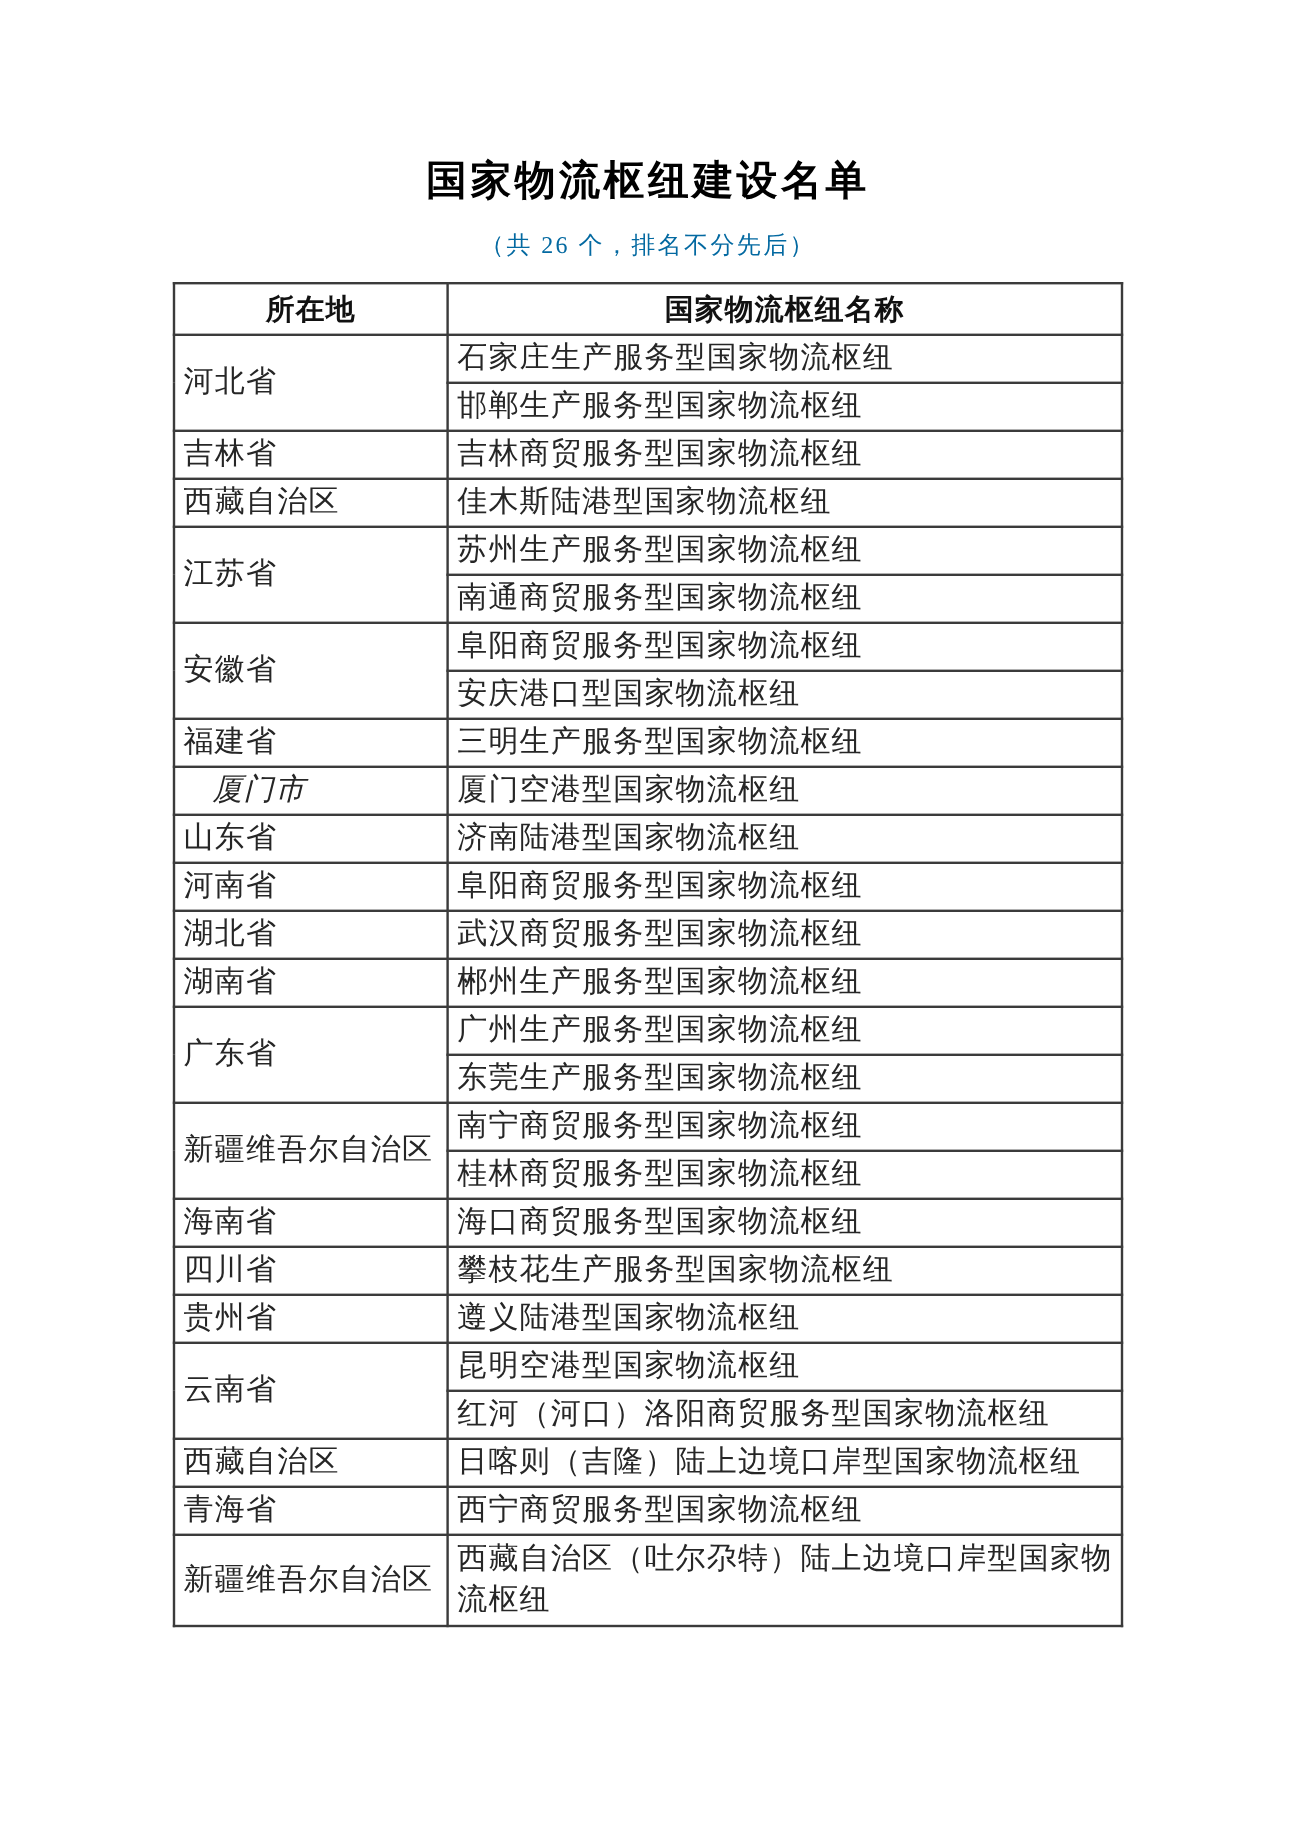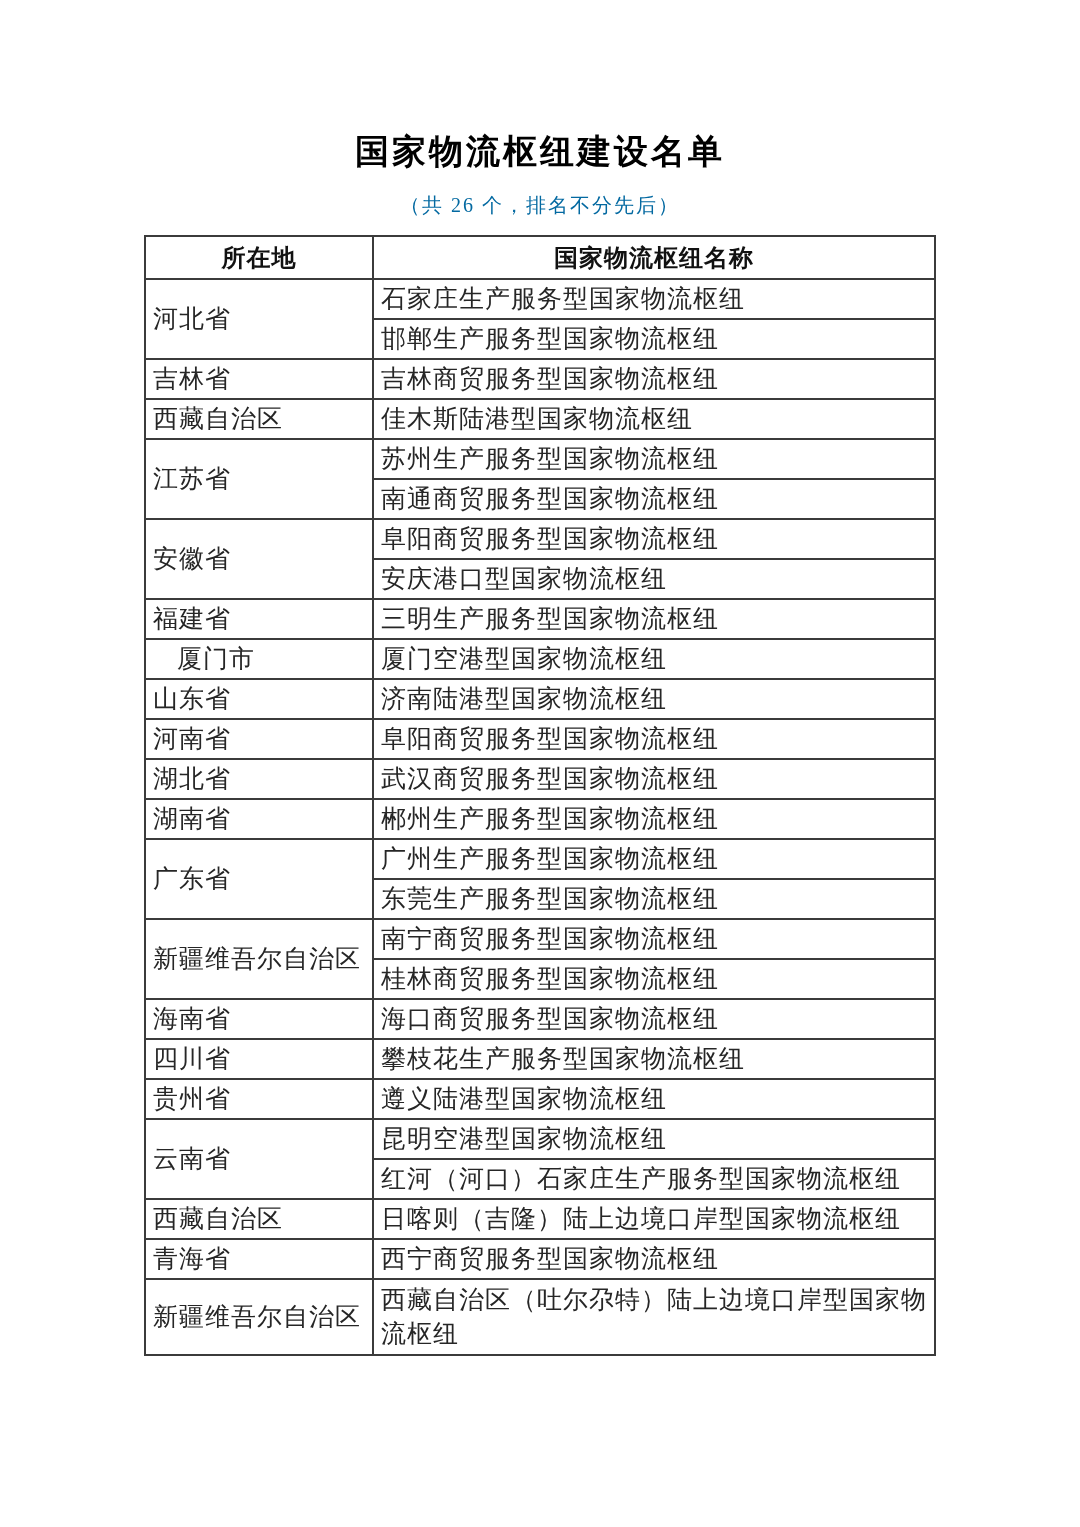--- a/index.html
+++ b/index.html
@@ -64,21 +64,21 @@
     font-family: "Liberation Serif", serif;
     font-size: 25px;
     letter-spacing: 1px;
     color: #262626;
     text-align: left;
     vertical-align: middle;
     padding: 1px 6px 1px 7px;
     line-height: 34px;
   }
   .hub-table tr.tall td { height: 76px; }
-  .hub-table td.indent { padding-left: 31px; }
+  .hub-table td.indent { padding-left: 31px; font-style: italic; }
 </style>
 </head>
 <body>
 
 <div class="page">
 
   <div class="doc-title">国家物流枢纽建设名单</div>
 
   <div class="doc-subtitle">（共 26 个，排名不分先后）</div>
 
@@ -172,21 +172,21 @@
         </tr>
         <tr>
           <td class="location">贵州省</td>
           <td class="hub">遵义陆港型国家物流枢纽</td>
         </tr>
         <tr>
           <td class="location" rowspan="2">云南省</td>
           <td class="hub">昆明空港型国家物流枢纽</td>
         </tr>
         <tr>
-          <td class="hub">红河（河口）石家庄生产服务型国家物流枢纽</td>
+          <td class="hub">红河（河口）洛阳商贸服务型国家物流枢纽</td>
         </tr>
         <tr>
           <td class="location">西藏自治区</td>
           <td class="hub">日喀则（吉隆）陆上边境口岸型国家物流枢纽</td>
         </tr>
         <tr>
           <td class="location">青海省</td>
           <td class="hub">西宁商贸服务型国家物流枢纽</td>
         </tr>
         <tr class="tall">

